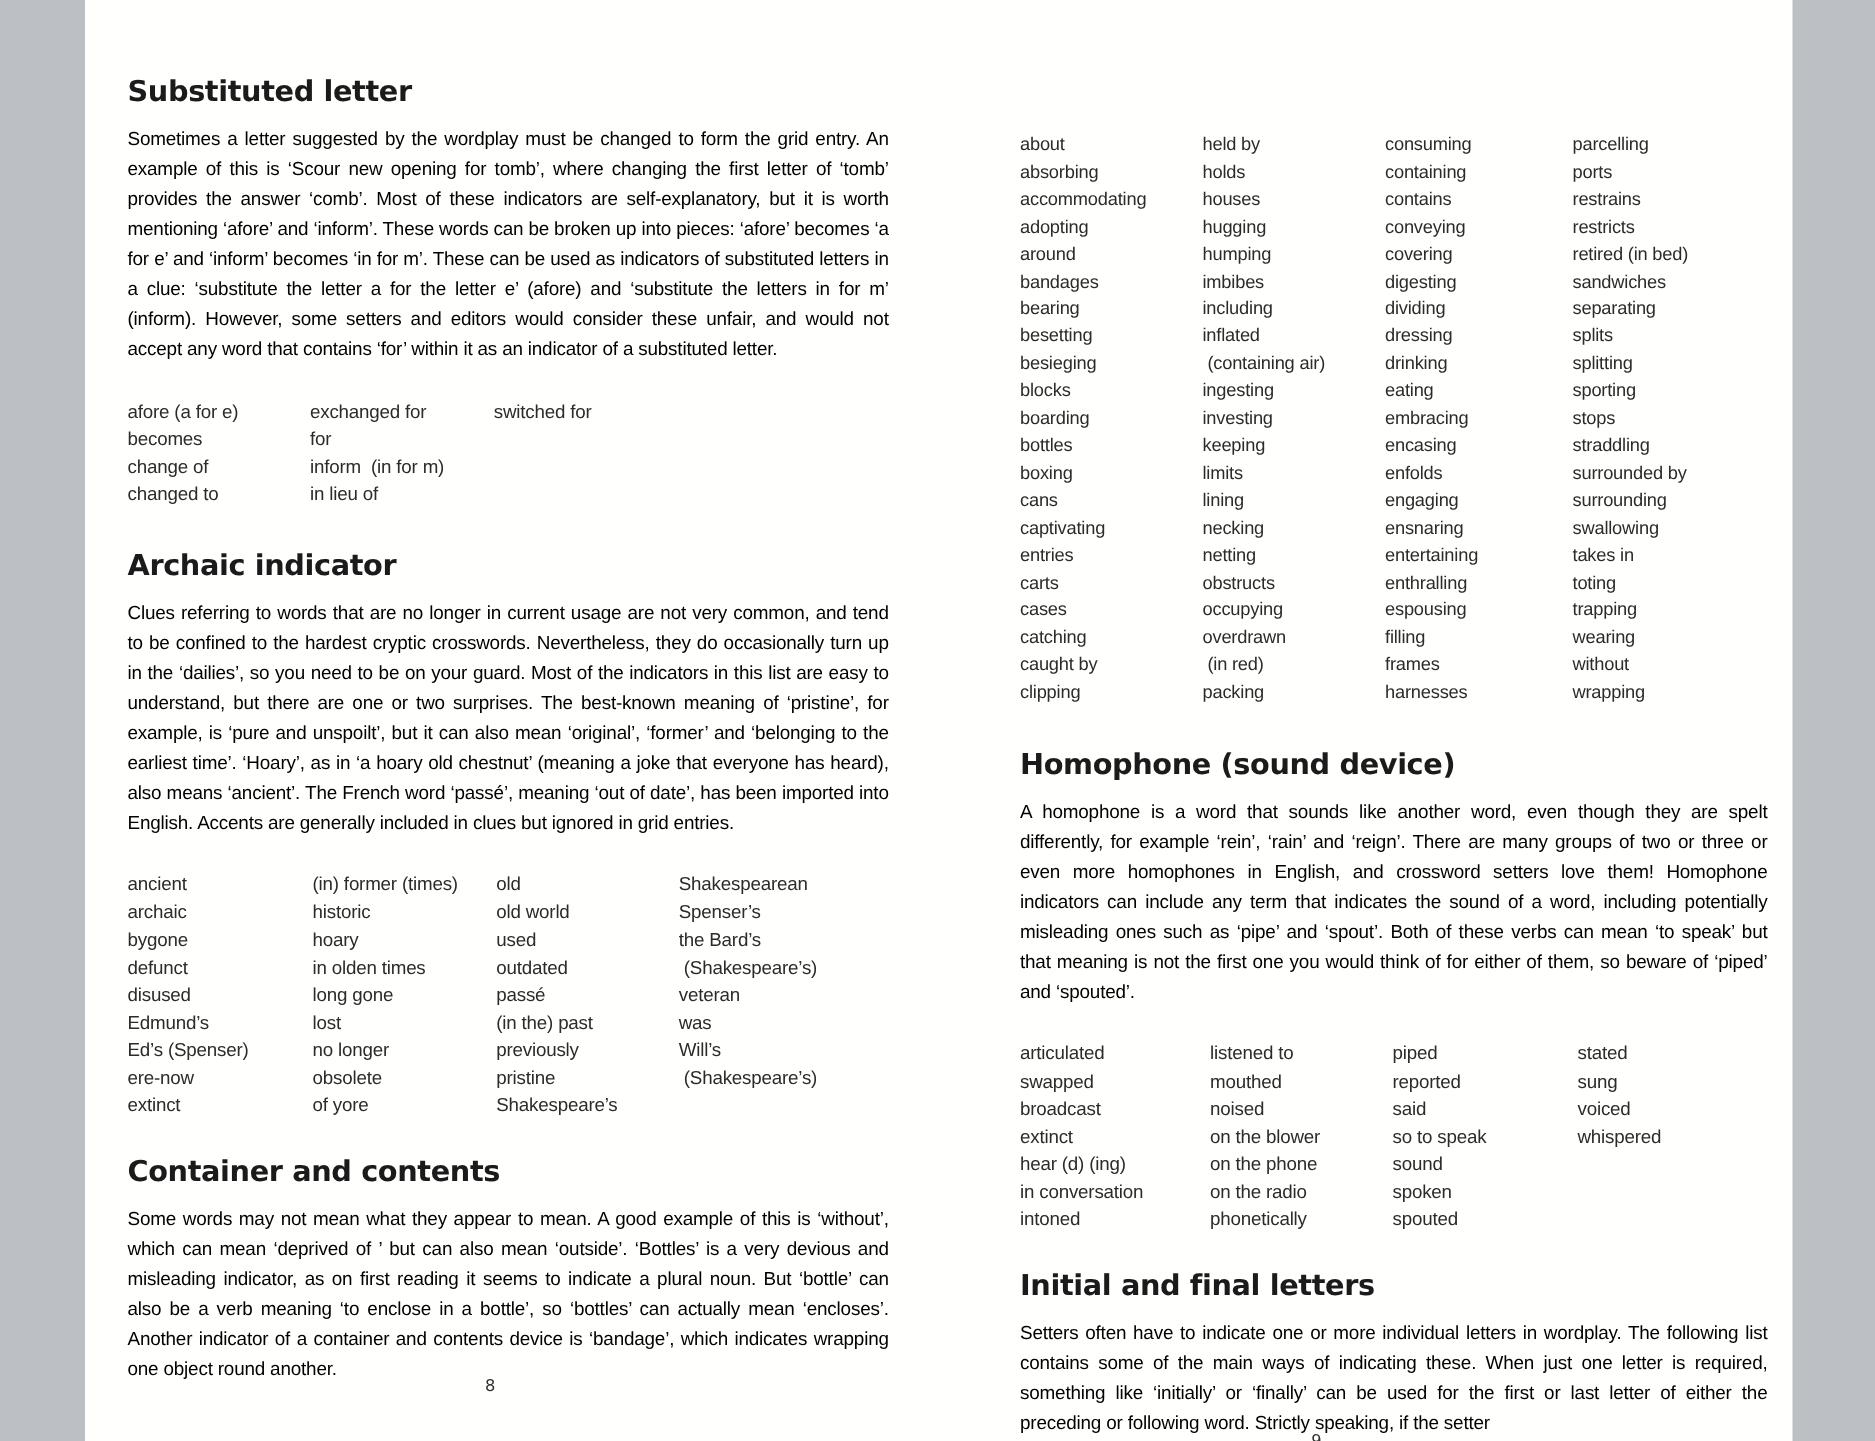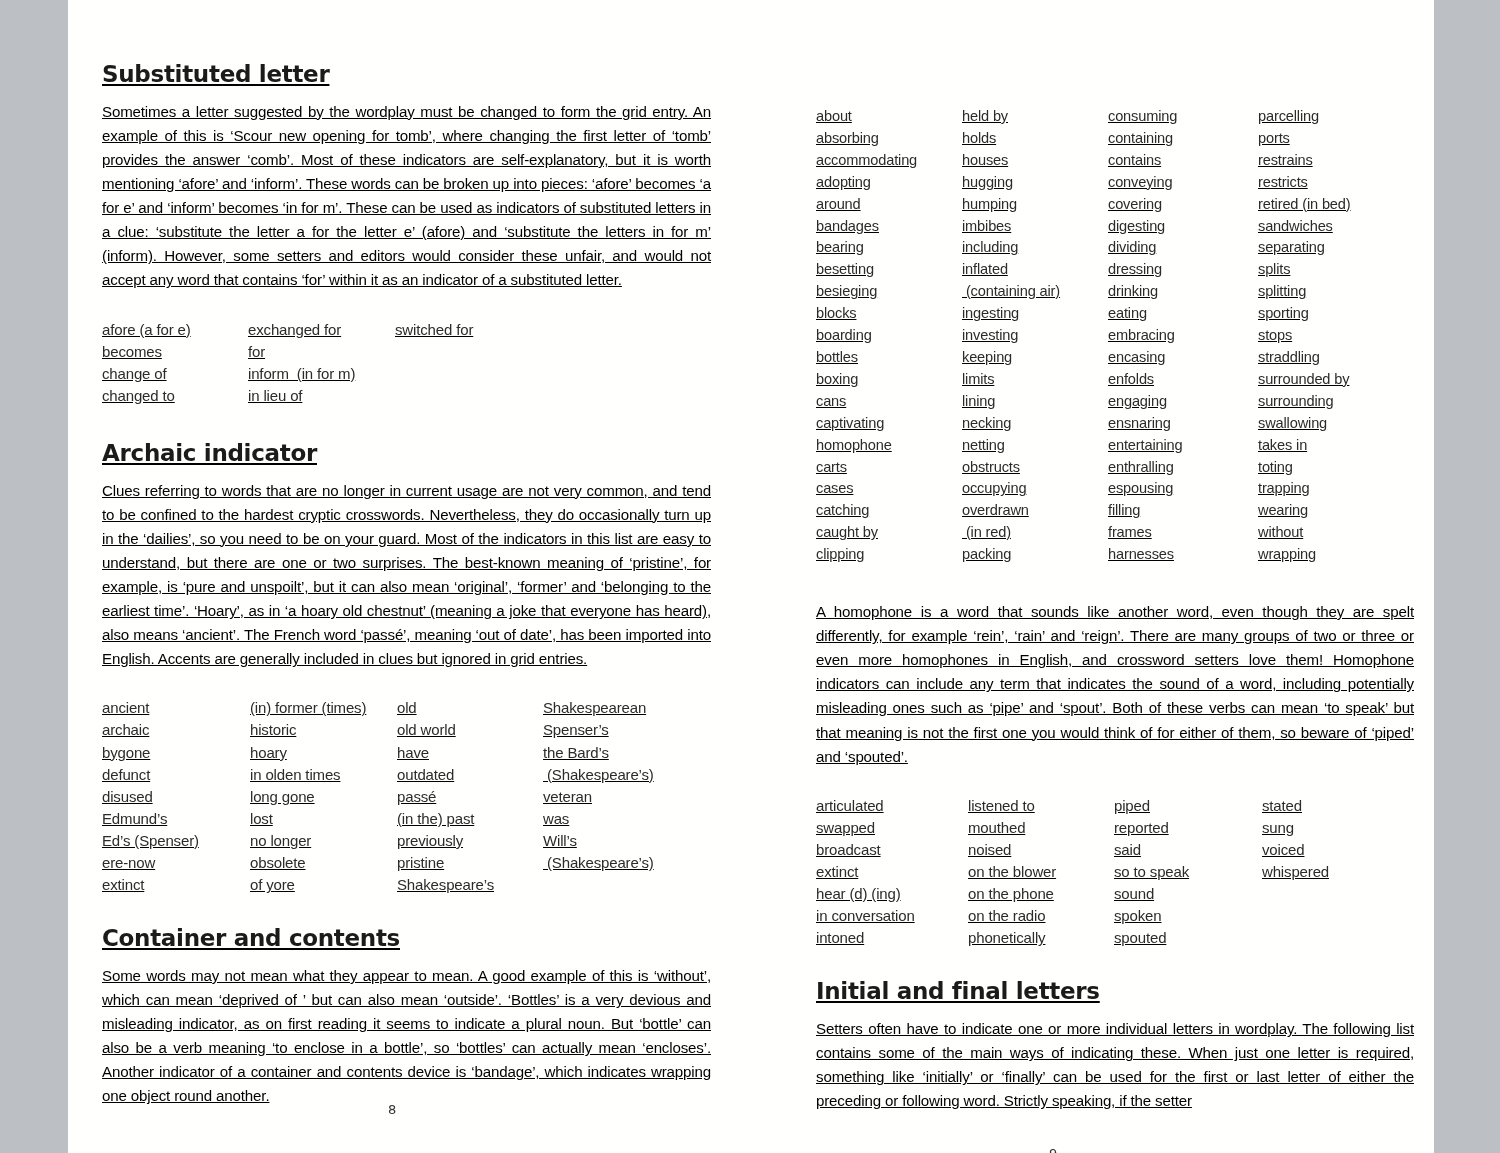--- a/index.html
+++ b/index.html
@@ -14,21 +14,20 @@
     overflow: hidden;
   }
   #spread {
     position: absolute;
     left: 68px;
     top: 0;
     width: 1366px;
     height: 1153px;
     background: #fffffd;
     display: flex;
-    text-decoration: underline;
   }
   .page {
     position: relative;
     height: 1153px;
     box-sizing: border-box;
   }
   #page-left  { width: 683px; padding: 62px 40px 0 34px; }
   #page-right { width: 683px; padding: 62px 20px 0 65px; margin-top: 44px; }
 
   h2.section-title {
@@ -152,21 +151,21 @@
           <div class="wl-item">in olden times</div>
           <div class="wl-item">long gone</div>
           <div class="wl-item">lost</div>
           <div class="wl-item">no longer</div>
           <div class="wl-item">obsolete</div>
           <div class="wl-item">of yore</div>
         </div>
         <div class="col">
           <div class="wl-item">old</div>
           <div class="wl-item">old world</div>
-          <div class="wl-item">have</div>
+          <div class="wl-item">used</div>
           <div class="wl-item">outdated</div>
           <div class="wl-item">passé</div>
           <div class="wl-item">(in the) past</div>
           <div class="wl-item">previously</div>
           <div class="wl-item">pristine</div>
           <div class="wl-item">Shakespeare’s</div>
         </div>
         <div class="col">
           <div class="wl-item">Shakespearean</div>
           <div class="wl-item">Spenser’s</div>
@@ -202,21 +201,21 @@
         <div class="wl-item">bandages</div>
         <div class="wl-item">bearing</div>
         <div class="wl-item">besetting</div>
         <div class="wl-item">besieging</div>
         <div class="wl-item">blocks</div>
         <div class="wl-item">boarding</div>
         <div class="wl-item">bottles</div>
         <div class="wl-item">boxing</div>
         <div class="wl-item">cans</div>
         <div class="wl-item">captivating</div>
-        <div class="wl-item">homophone</div>
+        <div class="wl-item">entries</div>
         <div class="wl-item">carts</div>
         <div class="wl-item">cases</div>
         <div class="wl-item">catching</div>
         <div class="wl-item">caught by</div>
         <div class="wl-item">clipping</div>
       </div>
       <div class="col">
         <div class="wl-item">held by</div>
         <div class="wl-item">holds</div>
         <div class="wl-item">houses</div>
@@ -283,20 +282,21 @@
         <div class="wl-item">trapping</div>
         <div class="wl-item">wearing</div>
         <div class="wl-item">without</div>
         <div class="wl-item">wrapping</div>
       </div>
     </div>
 
     <div style="height:34px"></div>
 
     <div class="section">
+      <h2 class="section-title">Homophone (sound device)</h2>
       <p class="body-text">A homophone is a word that sounds like another word, even though they are spelt differently, for example ‘rein’, ‘rain’ and ‘reign’. There are many groups of two or three or even more homophones in English, and crossword setters love them! Homophone indicators can include any term that indicates the sound of a word, including potentially misleading ones such as ‘pipe’ and ‘spout’. Both of these verbs can mean ‘to speak’ but that meaning is not the first one you would think of for either of them, so beware of ‘piped’ and ‘spouted’.</p>
       <div style="height:26px"></div>
       <div class="wordlist" id="homophone-list">
         <div class="col">
           <div class="wl-item">articulated</div>
           <div class="wl-item">swapped</div>
           <div class="wl-item">broadcast</div>
           <div class="wl-item">extinct</div>
           <div class="wl-item">hear (d) (ing)</div>
           <div class="wl-item">in conversation</div>

